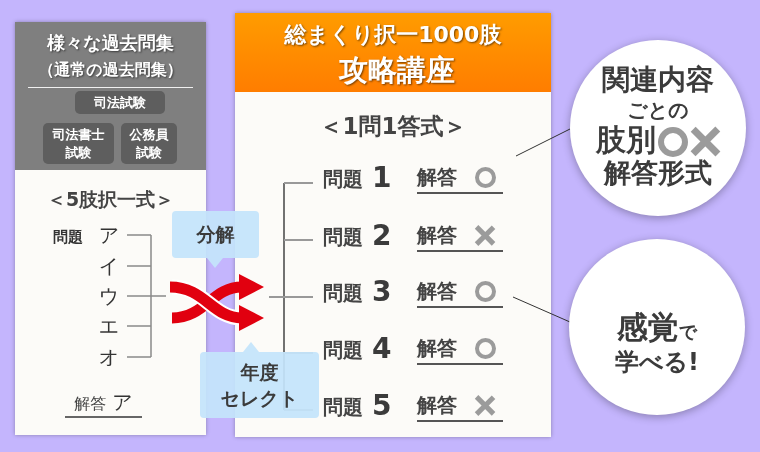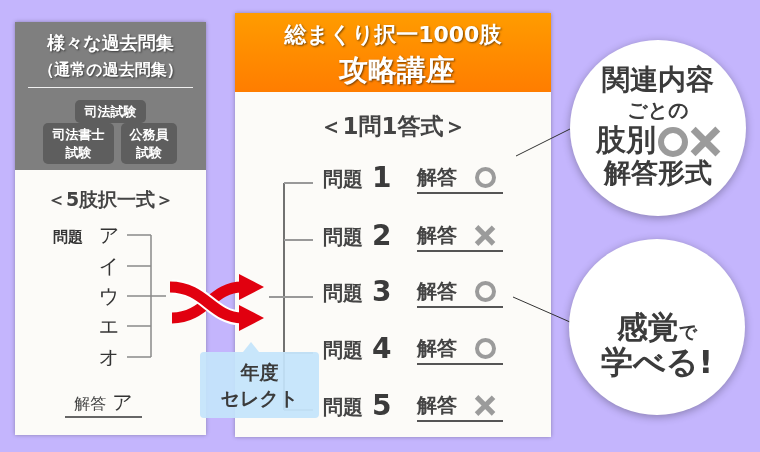--- a/index.html
+++ b/index.html
@@ -22,21 +22,21 @@
     .lt1 { top: 9px; line-height: 24px; font-size: 18px; }
     .lt2 { top: 36px; line-height: 24px; font-size: 16px; }
     .rt1 { top: 8px; line-height: 28px; font-size: 22px; }
     .rt2 { top: 40px; line-height: 34px; font-size: 29px; padding-left: 8px; }
 
     .divider { position: absolute; left: 13px; right: 13px; top: 65px; height: 1px; background: #f0f0f0; }
 
     .badge { position: absolute; background: #5e5e5e; color: #ffffff; font-weight: bold; font-size: 13px;
       border-radius: 5px; text-align: center; line-height: 18px; display: flex; flex-direction: column;
       justify-content: center; white-space: nowrap; }
-    .b1 { left: 60px; top: 78px; width: 71px; height: 23px; }
+    .b1 { left: 60px; top: 69px; width: 90px; height: 23px; }
     .b2 { left: 28px; top: 101px; width: 71px; height: 41px; }
     .b3 { left: 106px; top: 101px; width: 56px; height: 41px; }
 
     .fmt { position: absolute; left: 0; right: 0; text-align: center; font-weight: bold; color: #444; white-space: nowrap; }
     .lfmt { top: 165px; line-height: 24px; font-size: 19px; }
     .rfmt { top: 98px; line-height: 30px; font-size: 23px; }
 
     .lq-label { position: absolute; left: 38px; top: 205px; line-height: 20px; font-size: 15px; font-weight: bold; color: #333; }
     .choice { position: absolute; left: 83px; width: 22px; text-align: center; line-height: 26px;
       font-size: 20px; font-family: "DejaVu Serif", "Liberation Serif", serif; color: #333; }
@@ -83,21 +83,21 @@
     .fc-top { left: 570px; top: 40px; }
     .fc-bottom { left: 569px; top: 239px; }
     .fl { position: absolute; left: 0; right: 0; text-align: center; color: #3b3b3b; font-weight: bold; white-space: nowrap; }
     .f1a { top: 23px; font-size: 28px; line-height: 34px; }
     .f1b { top: 58px; font-size: 20px; line-height: 24px; }
     .f1c { top: 82px; font-size: 30px; line-height: 36px; }
     .f1d { top: 117px; font-size: 27px; line-height: 32px; }
     .f2a { top: 29px; font-size: 33px; line-height: 38px; }
     .f2b { top: 70px; font-size: 31px; line-height: 36px; }
     .f2b-suffix { font-size: 18px; }
-    .f2c { top: 104px; font-size: 32px; line-height: 38px; }
+    .f2c { top: 104px; font-size: 24px; line-height: 38px; }
   </style>
 </head>
 <body>
 
 <div class="canvas">
 
   <div class="panel left-panel">
     <div class="left-header">
       <div class="white-title lt1">様々な過去問集</div>
       <div class="white-title lt2">（通常の過去問集）</div>
@@ -201,20 +201,23 @@
       <path d="M172,287 C205,287 212,318 242,318" stroke="#ffffff" stroke-width="15" fill="none"></path>
       <path d="M170,287 C205,287 212,318 242,318" stroke="#e1000f" stroke-width="11" fill="none"></path>
       <polygon points="239,305 264,318 239,331" fill="#e1000f"></polygon>
     </g>
     <g stroke="#333" stroke-width="1">
       <line x1="516" y1="156" x2="570" y2="129"></line>
       <line x1="513" y1="297" x2="570" y2="322"></line>
     </g>
   </svg>
 
+  <div class="bubble bubble-decompose">
+    <span>分解</span>
+  </div>
   <div class="bubble bubble-year">
     <span class="bubble-line">年度</span>
     <span class="bubble-line">セレクト</span>
   </div>
 
   <div class="feature-circle fc-top">
     <div class="fl f1a">関連内容</div>
     <div class="fl f1b">ごとの</div>
     <div class="fl f1c">
       <span>肢別</span><span class="mark mark-lg" data-mark="circle">○</span><span class="mark mark-lg" data-mark="cross">×</span>

